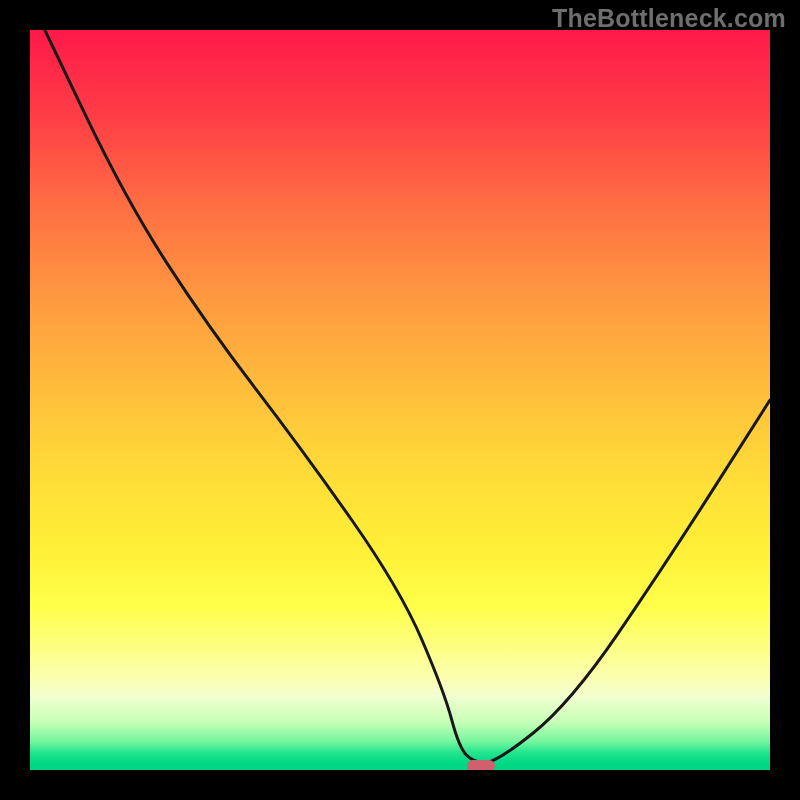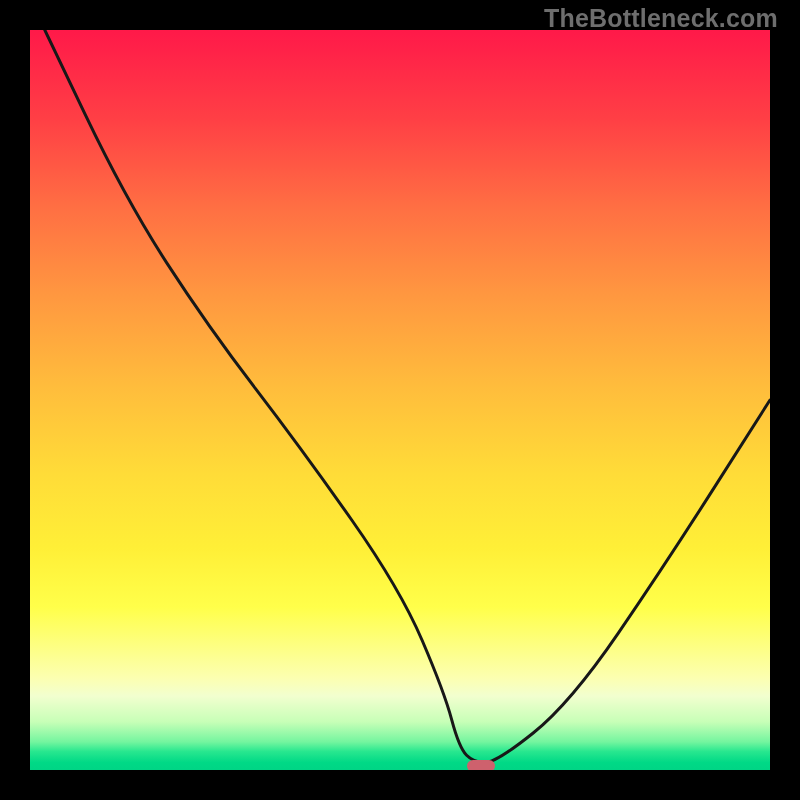--- a/index.html
+++ b/index.html
@@ -12,21 +12,21 @@
   }
   .frame {
     position: relative;
     width: 800px;
     height: 800px;
     background: #000;
   }
   .watermark {
     position: absolute;
     top: 4px;
-    right: 22px;
+    right: 14px;
     font-family: Arial, Helvetica, sans-serif;
     font-size: 25px;
     font-weight: bold;
     color: #6e6e6e;
     letter-spacing: 0.2px;
     z-index: 5;
   }
   .plot-area {
     position: absolute;
     left: 30px;

